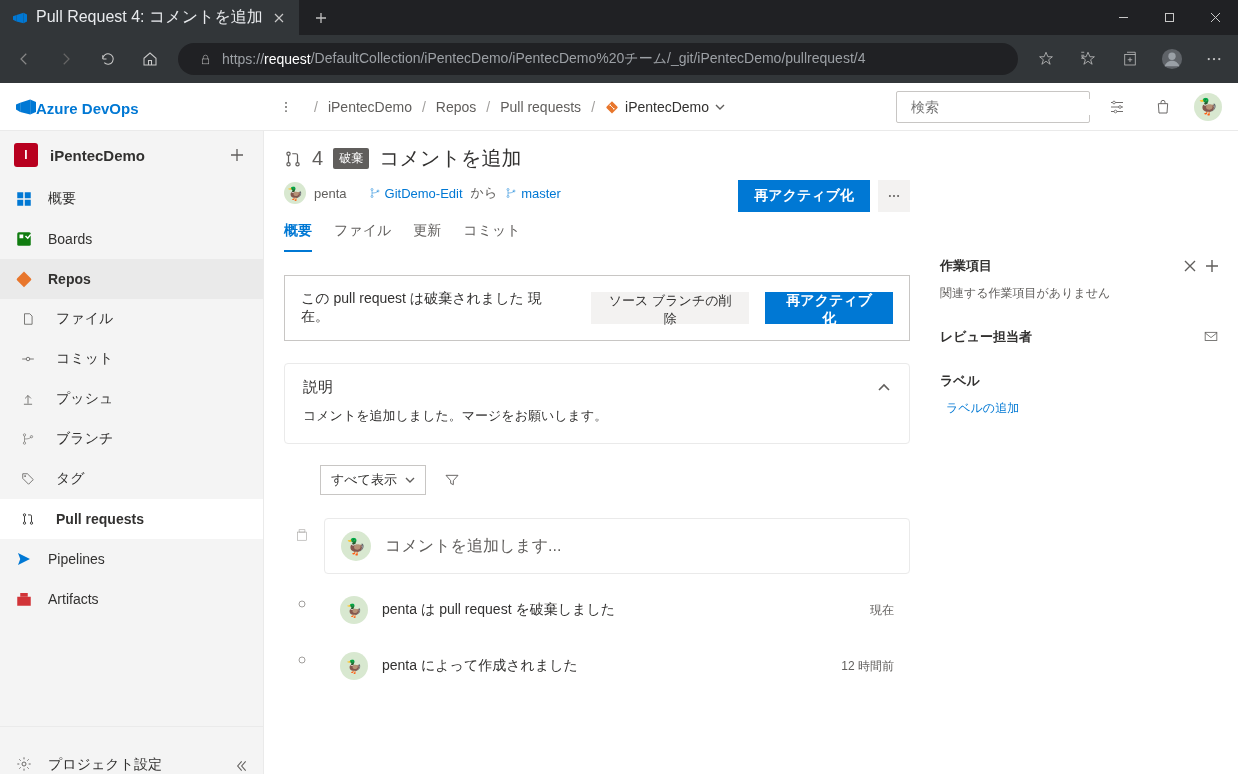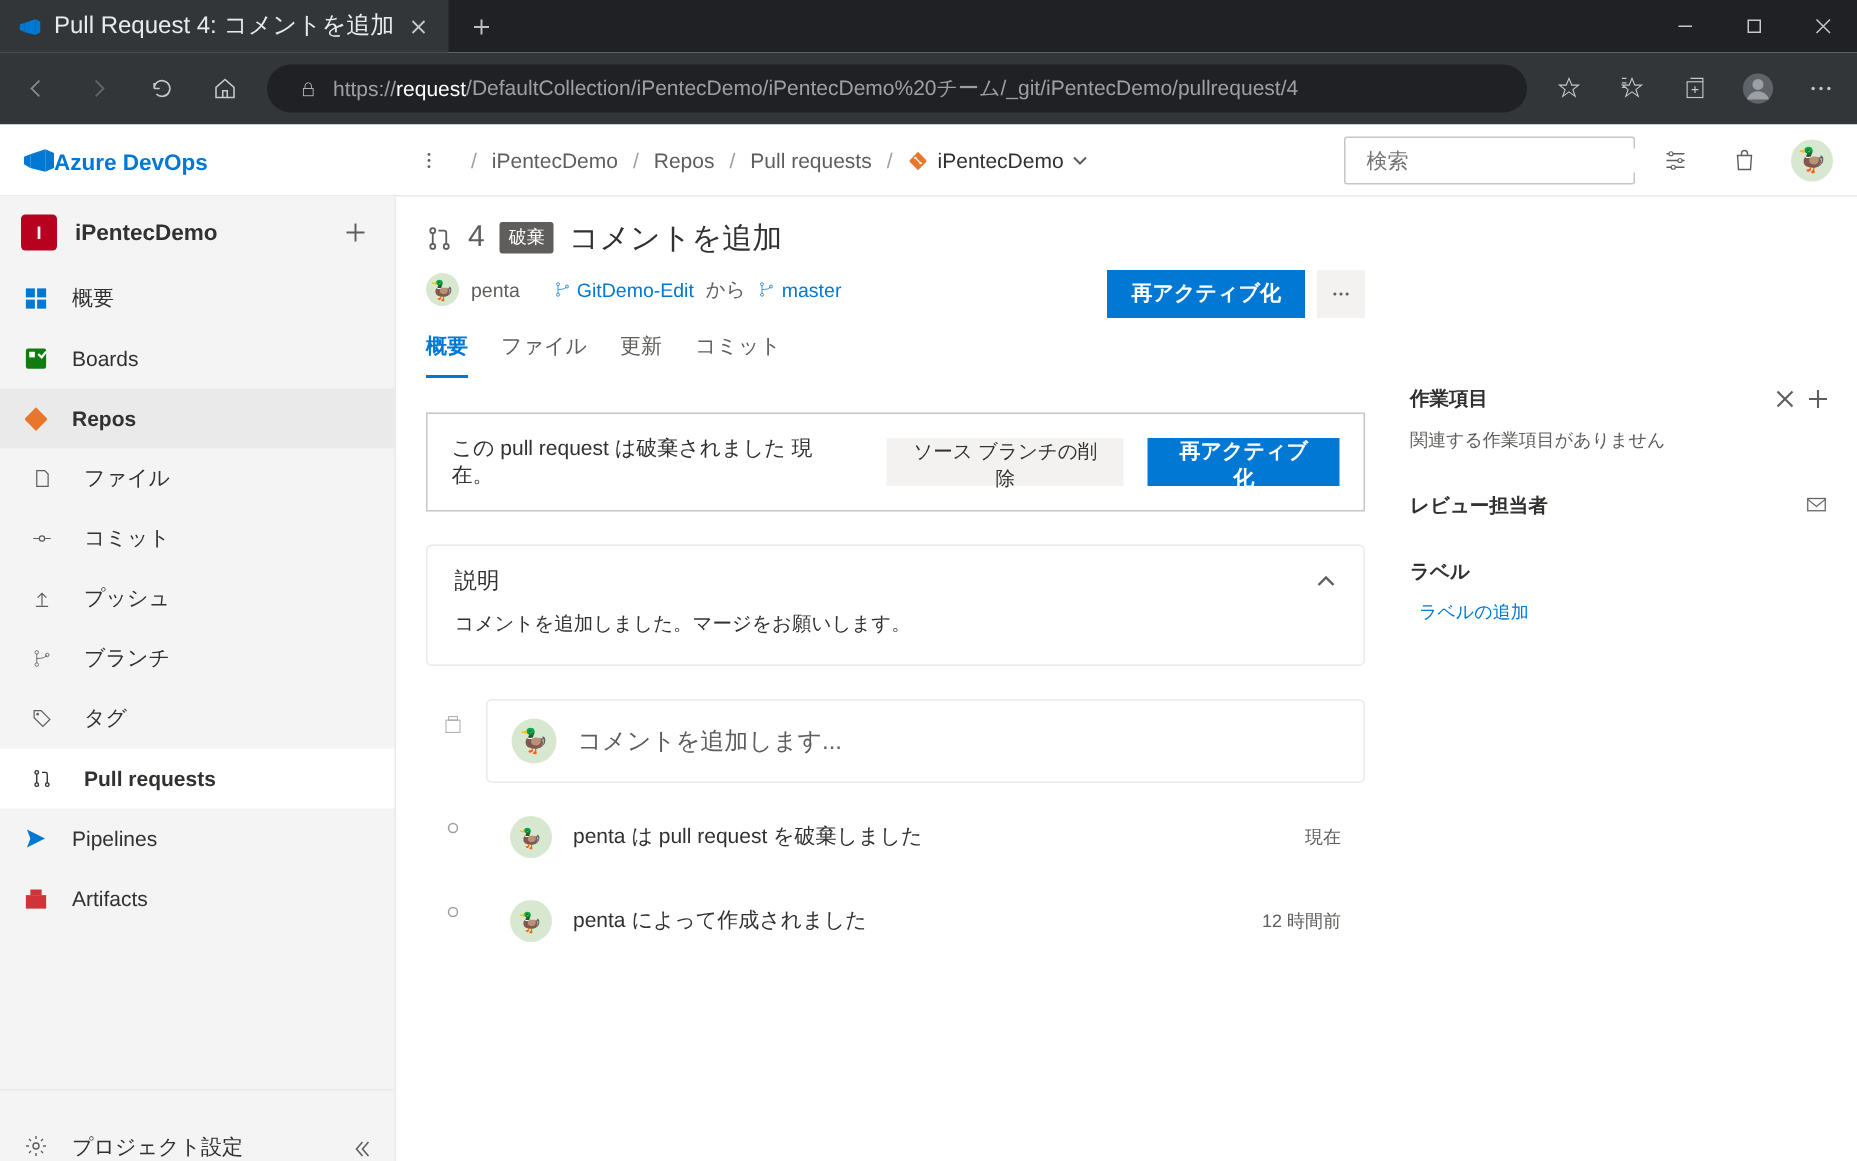--- a/index.html
+++ b/index.html
@@ -486,20 +486,33 @@
             <span>説明</span>
             <span class="chev">
                 <svg width="14" height="14" viewBox="0 0 14 14">
                   <path d="M2 9l5-5 5 5" stroke="#605e5c" fill="none" stroke-width="1.6"></path>
                 </svg>
               </span>
           </div>
           <div class="desc-body">コメントを追加しました。マージをお願いします。</div>
         </div>
 
+        <div class="activity-controls">
+          <div class="dropdown">
+            <span>すべて表示</span>
+            <svg width="10" height="10" viewBox="0 0 10 10">
+                <path d="M1 3l4 4 4-4" stroke="#605e5c" fill="none" stroke-width="1.4"></path>
+              </svg>
+          </div>
+          <div class="icon-btn">
+              <svg width="16" height="16" viewBox="0 0 24 24">
+                <path d="M3 5h18l-7 8v6l-4-2v-4z" stroke="#605e5c" fill="none" stroke-width="1.4"></path>
+              </svg>
+            </div>
+        </div>
 
         <div class="timeline">
           <div class="tl-row">
             <div class="tl-dot">
                 <svg width="14" height="14" viewBox="0 0 24 24">
                   <rect x="7" y="3" width="10" height="4" stroke="#a19f9d" fill="none"></rect>
                   <rect x="4" y="7" width="16" height="14" stroke="#a19f9d" fill="none"></rect>
                 </svg>
               </div>
             <div class="tl-card">

